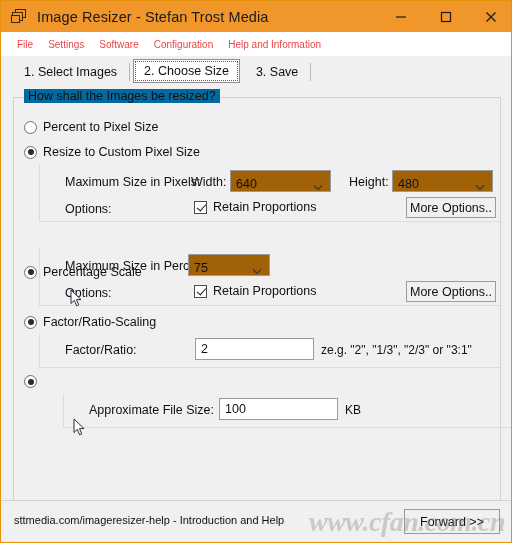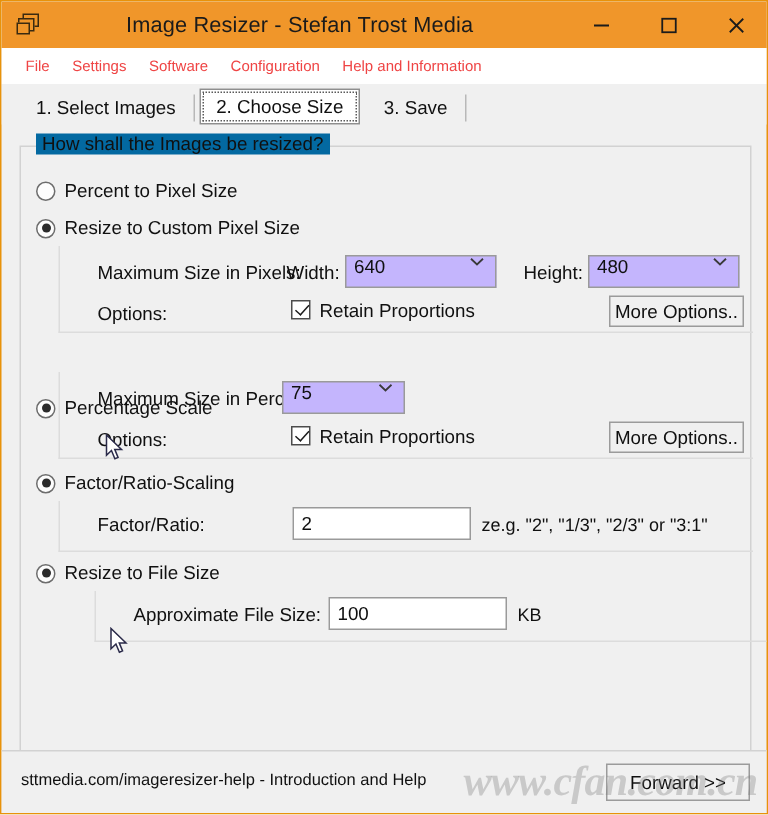--- a/index.html
+++ b/index.html
@@ -22,21 +22,20 @@
 
   
   .titlebar {
     position: absolute;
     left: 0; top: 0;
     width: 512px;
     height: 31px;
     background: #f0962a;
     display: flex;
     align-items: center;
-    gap: 47px;
   }
   .app-icon {
     width: 16px; height: 16px;
     margin-left: 10px;
     position: relative;
     flex: none;
   }
   .app-icon .sq {
     position: absolute;
     border: 1.6px solid #3a2a10;
@@ -205,24 +204,24 @@
     font-size: 12.5px;
     color: #101010;
     white-space: nowrap;
   }
 
   
   .combo {
     position: absolute;
     height: 22px;
     border: 1px solid #9a9a9a;
-    background: #c4b5fd;
-    box-sizing: border-box;
-    display: flex;
-    align-items: flex-start;
+    background: #a16207;
+    box-sizing: border-box;
+    display: flex;
+    align-items: flex-end;
     cursor: default;
   }
   .combo .val {
     font-size: 12.5px;
     color: #101010;
     padding-left: 5px;
     flex: 1;
     white-space: nowrap;
     overflow: hidden;
   }
@@ -247,21 +246,21 @@
     color: #101010;
     padding-left: 5px;
     white-space: nowrap;
     overflow: hidden;
   }
 
   
   .checkrow {
     position: absolute;
     display: flex;
-    align-items: flex-start;
+    align-items: center;
     cursor: default;
   }
   .checkbox {
     width: 13px; height: 13px;
     border: 1px solid #4c4c4c;
     background: #ffffff;
     box-sizing: border-box;
     position: relative;
     flex: none;
   }
@@ -489,21 +488,20 @@
     </div>
 
     <div class="subpanel" style="left:25px; top:236px; width:463px; height:34px;">
       <div class="fld-label" style="left:25px; top:9px;">Factor/Ratio:</div>
       <div class="textbox" style="left:155px; top:4px; width:119px;">2</div>
       <div class="hint" style="left:281px; top:9px;">ze.g. "2", "1/3", "2/3" or "3:1"</div>
     </div>
 
     <div class="opt-radio" style="left:10px; top:277px;">
       <span class="radio on"></span>
-      <span class="opt-label">Resize to File Size</span>
     </div>
 
     <div class="subpanel" style="left:25px; top:296px; width:463px; height:34px;margin-left:24px;">
       <div class="fld-label" style="left:25px; top:9px;">Approximate File Size:</div>
       <div class="textbox" style="left:155px; top:4px; width:119px;">100</div>
       <div class="hint" style="left:281px; top:9px;">KB</div>
     </div>
   </div>
 
   <div class="statusbar">

